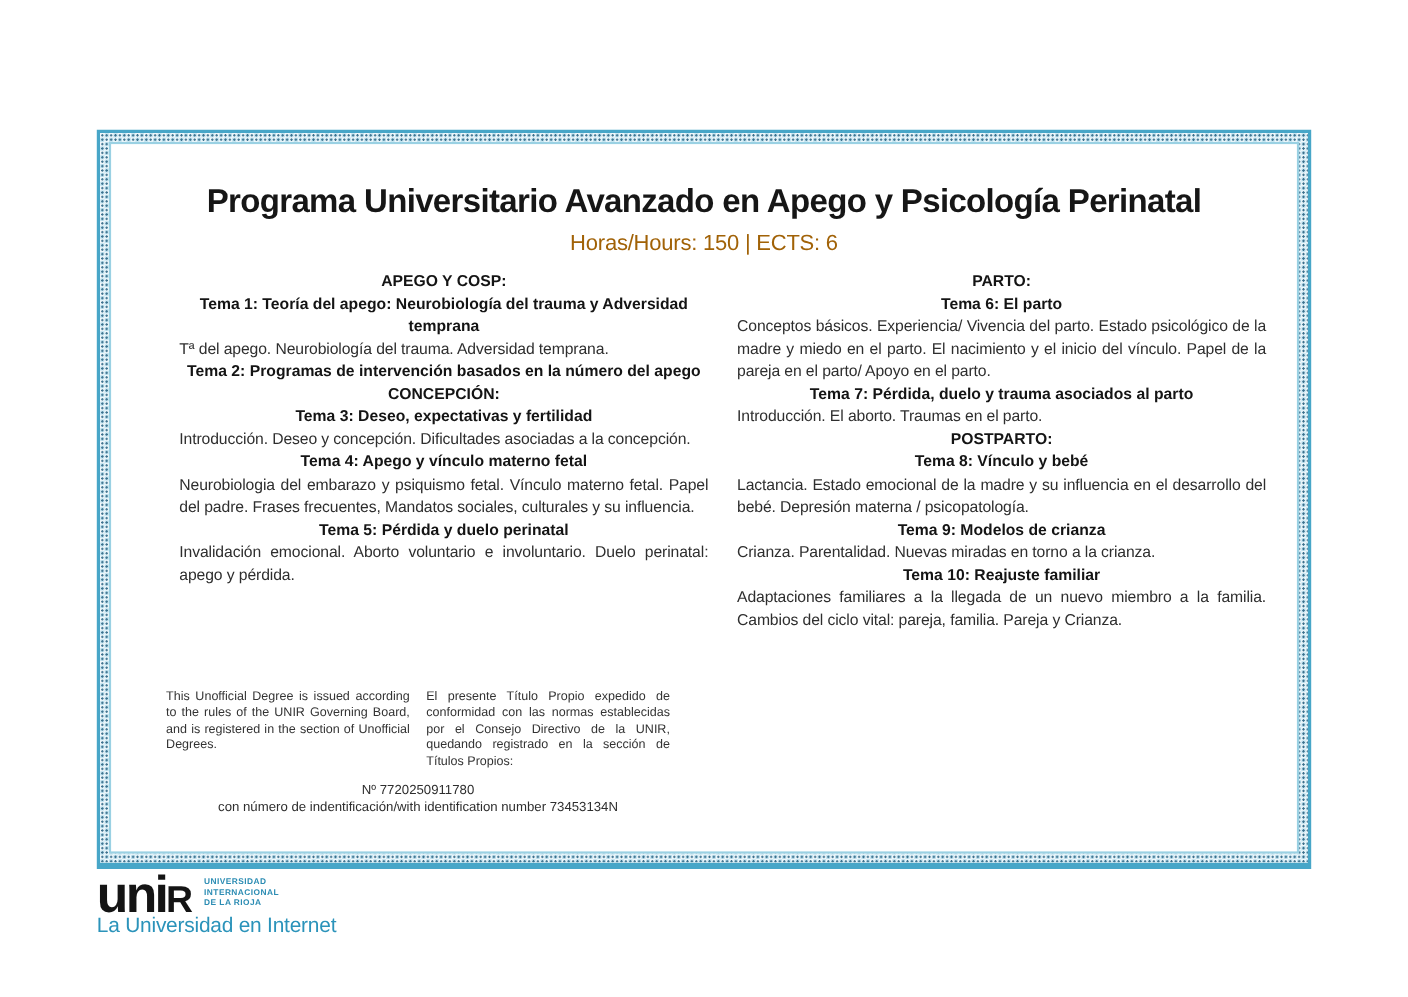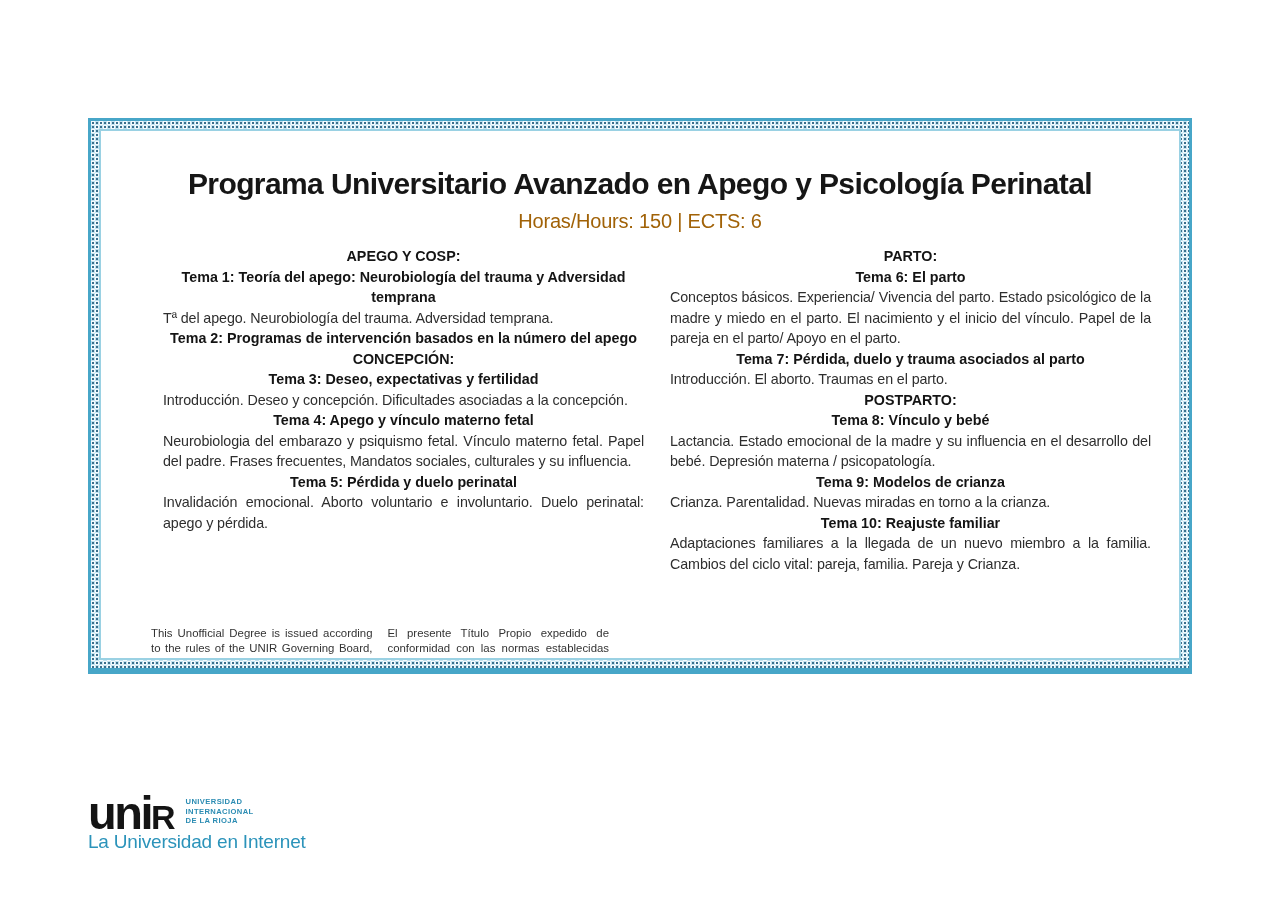--- a/index.html
+++ b/index.html
@@ -1,20 +1,20 @@
 <!DOCTYPE html>
 <html><head>
 <meta charset="utf-8">
 <style>
   * { margin:0; padding:0; box-sizing:border-box; }
   html,body { width:1280px; height:906px; background:#ffffff;
     font-family:"Liberation Sans", sans-serif; color:#1f1f1f; position:relative; }
 
   
-  .cert { position:absolute; left:88px; top:118px; width:1104px; height:556px;
+  .cert { position:absolute; left:88px; top:118px; width:1104px; height:672px;
     border:3px solid #47a6c8; border-bottom-width:6px; }
   .band { width:100%; height:100%; padding:8px;
     background-color:#f4fafd;
     background-image:
       radial-gradient(circle, #3a708d 0.9px, transparent 1.2px),
       linear-gradient(45deg, #c2e4f1 25%, transparent 25%, transparent 75%, #c2e4f1 75%),
       linear-gradient(45deg, #c2e4f1 25%, transparent 25%, transparent 75%, #c2e4f1 75%);
     background-size: 4px 4px, 8px 8px, 8px 8px;
     background-position: 0 0, 0 0, 4px 4px; }
   .inner { width:100%; height:100%; border:2px solid #9ad1e3; background:#ffffff; overflow:hidden; }
@@ -90,20 +90,24 @@
           <div class="t-title">Tema 10: Reajuste familiar</div>
           <div class="t-body">Adaptaciones familiares a la llegada de un nuevo miembro a la familia. Cambios del ciclo vital: pareja, familia. Pareja y Crianza.</div>
         </div>
 
       </div>
 
       <div class="footnote">
         <p>This Unofficial Degree is issued according to the rules of the UNIR Governing Board, and is registered in the section of Unofficial Degrees.</p>
         <p>El presente Título Propio expedido de conformidad con las normas establecidas por el Consejo Directivo de la UNIR, quedando registrado en la sección de Títulos Propios:</p>
       </div>
+      <div class="fn-numbers">
+        <div>Nº 7720250911780</div>
+        <div>con número de indentificación/with identification number 73453134N</div>
+      </div>
 
     </div>
   </div>
 </div>
 
 <div class="logo-row">
   <div class="logo-word">
     <span class="logo-uni">uni</span>
       <span class="logo-r">R</span>
   </div>

